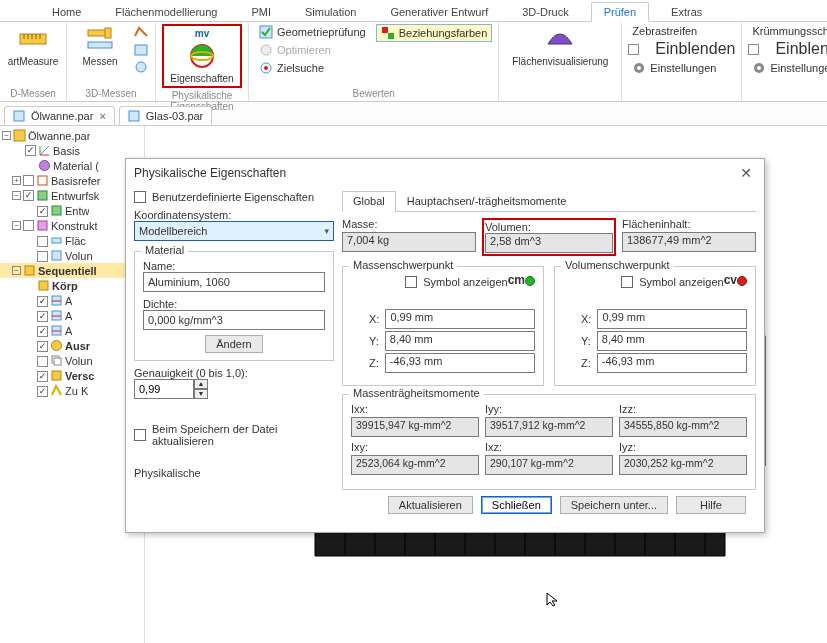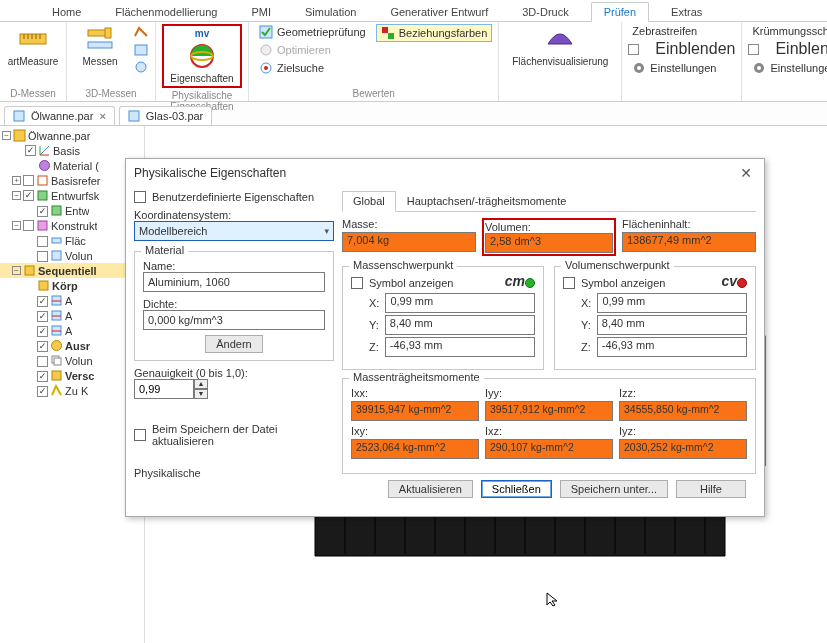--- a/index.html
+++ b/index.html
@@ -198,27 +198,27 @@
     display:flex; border-bottom:1px solid #c8c8c8; margin-bottom:6px;
   }
   .inner-tab{
     padding:3px 10px; border:1px solid transparent; cursor:pointer;
   }
   .inner-tab.active{
     border:1px solid #c8c8c8; border-bottom:1px solid #fff; background:#fff; margin-bottom:-1px;
   }
   .grid-row{ display:flex; gap:6px; margin-bottom:4px;}
   .cell { flex:1; display:flex; flex-direction:column; gap:2px;}
-  .cell .ro { border:1px solid #7a7a7a; height:20px; padding:1px 4px; background:#f97316;}
+  .cell .ro { border:1px solid #7a7a7a; height:20px; padding:1px 4px; background:#e5e5e5;}
   .red-box { border:2px solid #cc0000; padding:1px;}
-  .sym-row { display:flex; justify-content:space-between; align-items:center; margin-bottom:2px;}
+  .sym-row { display:flex; justify-content:flex-end; align-items:center; margin-bottom:20px;}
   .dot{ width:10px; height:10px; border-radius:50%; display:inline-block;}
   .dot.g{ background:#2bb02b; border:1px solid #0a7a0a;}
   .dot.r{ background:#d42222; border:1px solid #8a0c0c;}
-  .supsub{ font-size:14px; position:relative; top:-2px;font-style:italic;}
+  .supsub{ font-size:12px; position:relative; top:-2px;}
   .xyz-row{ display:flex; align-items:center; gap:6px; margin:2px 0 2px 18px;}
   .xyz-row .ro{ border:1px solid #7a7a7a; height:20px; padding:1px 4px; flex:1; background:#fff;}
   .moments .grid-row .cell .ro{ font-size:10.5px;}
   .dlg-buttons{
     display:flex; gap:8px; justify-content:flex-end; padding:6px 10px 10px 0;
   }
   
   svg{ display:block; }
 </style>
 </head>

